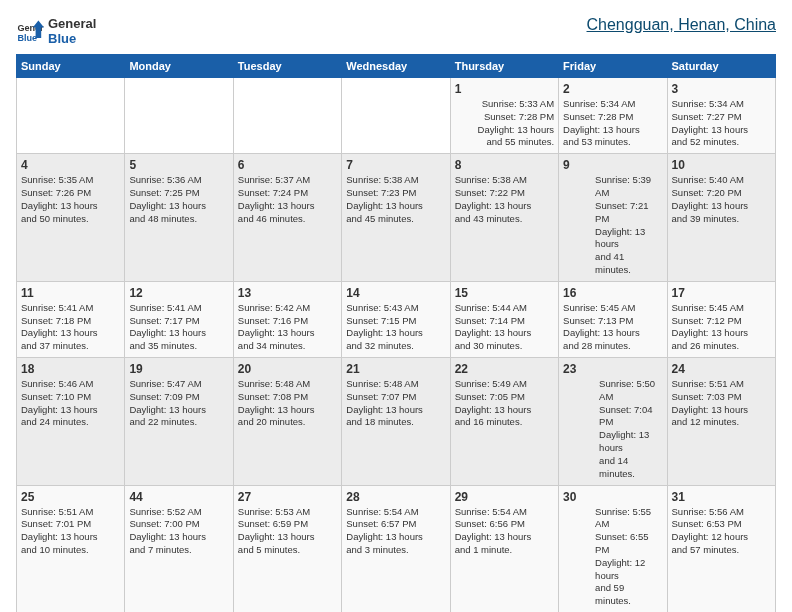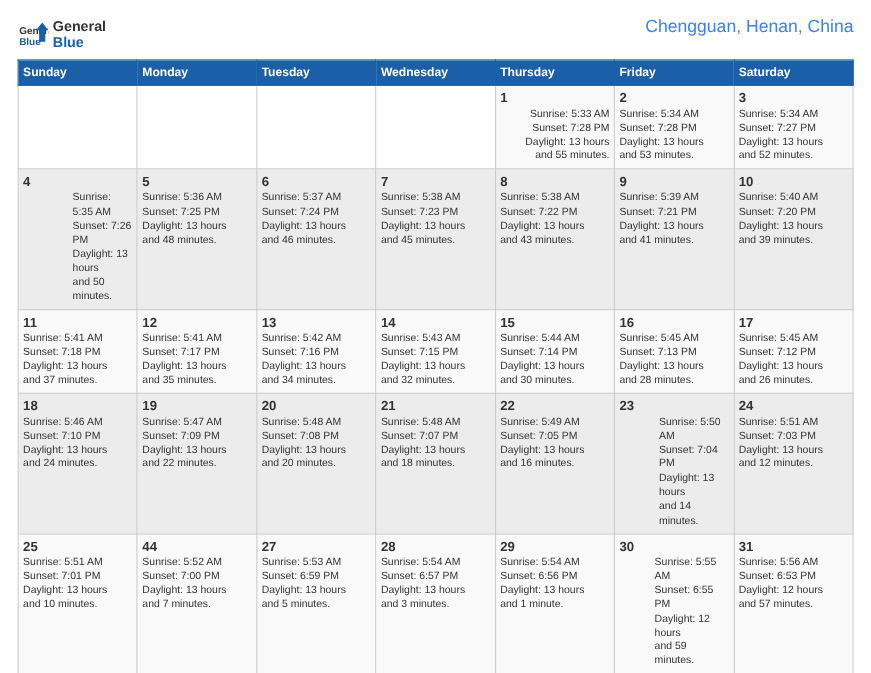--- a/index.html
+++ b/index.html
@@ -29,21 +29,22 @@
       text-align: right;
     }
     .main-title {
       font-size: 36px;
       font-weight: normal;
       color: #333;
       line-height: 1.1;
     }
     .subtitle {
       font-size: 16px;
-      color: #3b82f6;
+      color: #0c4a6e;
+      text-decoration: underline;
     }
     .calendar {
       width: 100%;
       border-collapse: collapse;
       font-size: 10px;
     }
     .calendar thead th {
       background-color: #1a5fa8;
       color: #fff;
       padding: 5px 4px;
@@ -138,21 +139,21 @@
           <span class="day-num">3</span>
           <div class="day-info" style="white-space: pre-line;">Sunrise: 5:34 AM
 Sunset: 7:27 PM
 Daylight: 13 hours
 and 52 minutes.</div>
         </td>
       </tr>
       <tr>
         <td>
           <span class="day-num">4</span>
-          <div class="day-info" style="white-space: pre-line; margin-left: 45px;">Sunrise: 5:35 AM
+          <div class="day-info" style="white-space: pre-line;">Sunrise: 5:35 AM
 Sunset: 7:26 PM
 Daylight: 13 hours
 and 50 minutes.</div>
         </td>
         <td>
           <span class="day-num">5</span>
           <div class="day-info" style="white-space: pre-line;">Sunrise: 5:36 AM
 Sunset: 7:25 PM
 Daylight: 13 hours
 and 48 minutes.</div>
@@ -173,21 +174,21 @@
         </td>
         <td>
           <span class="day-num">8</span>
           <div class="day-info" style="white-space: pre-line;">Sunrise: 5:38 AM
 Sunset: 7:22 PM
 Daylight: 13 hours
 and 43 minutes.</div>
         </td>
         <td>
           <span class="day-num">9</span>
-          <div class="day-info" style="white-space: pre-line;">Sunrise: 5:39 AM
+          <div class="day-info" style="white-space: pre-line; margin-left: 32px;">Sunrise: 5:39 AM
 Sunset: 7:21 PM
 Daylight: 13 hours
 and 41 minutes.</div>
         </td>
         <td>
           <span class="day-num">10</span>
           <div class="day-info" style="white-space: pre-line;">Sunrise: 5:40 AM
 Sunset: 7:20 PM
 Daylight: 13 hours
 and 39 minutes.</div>

